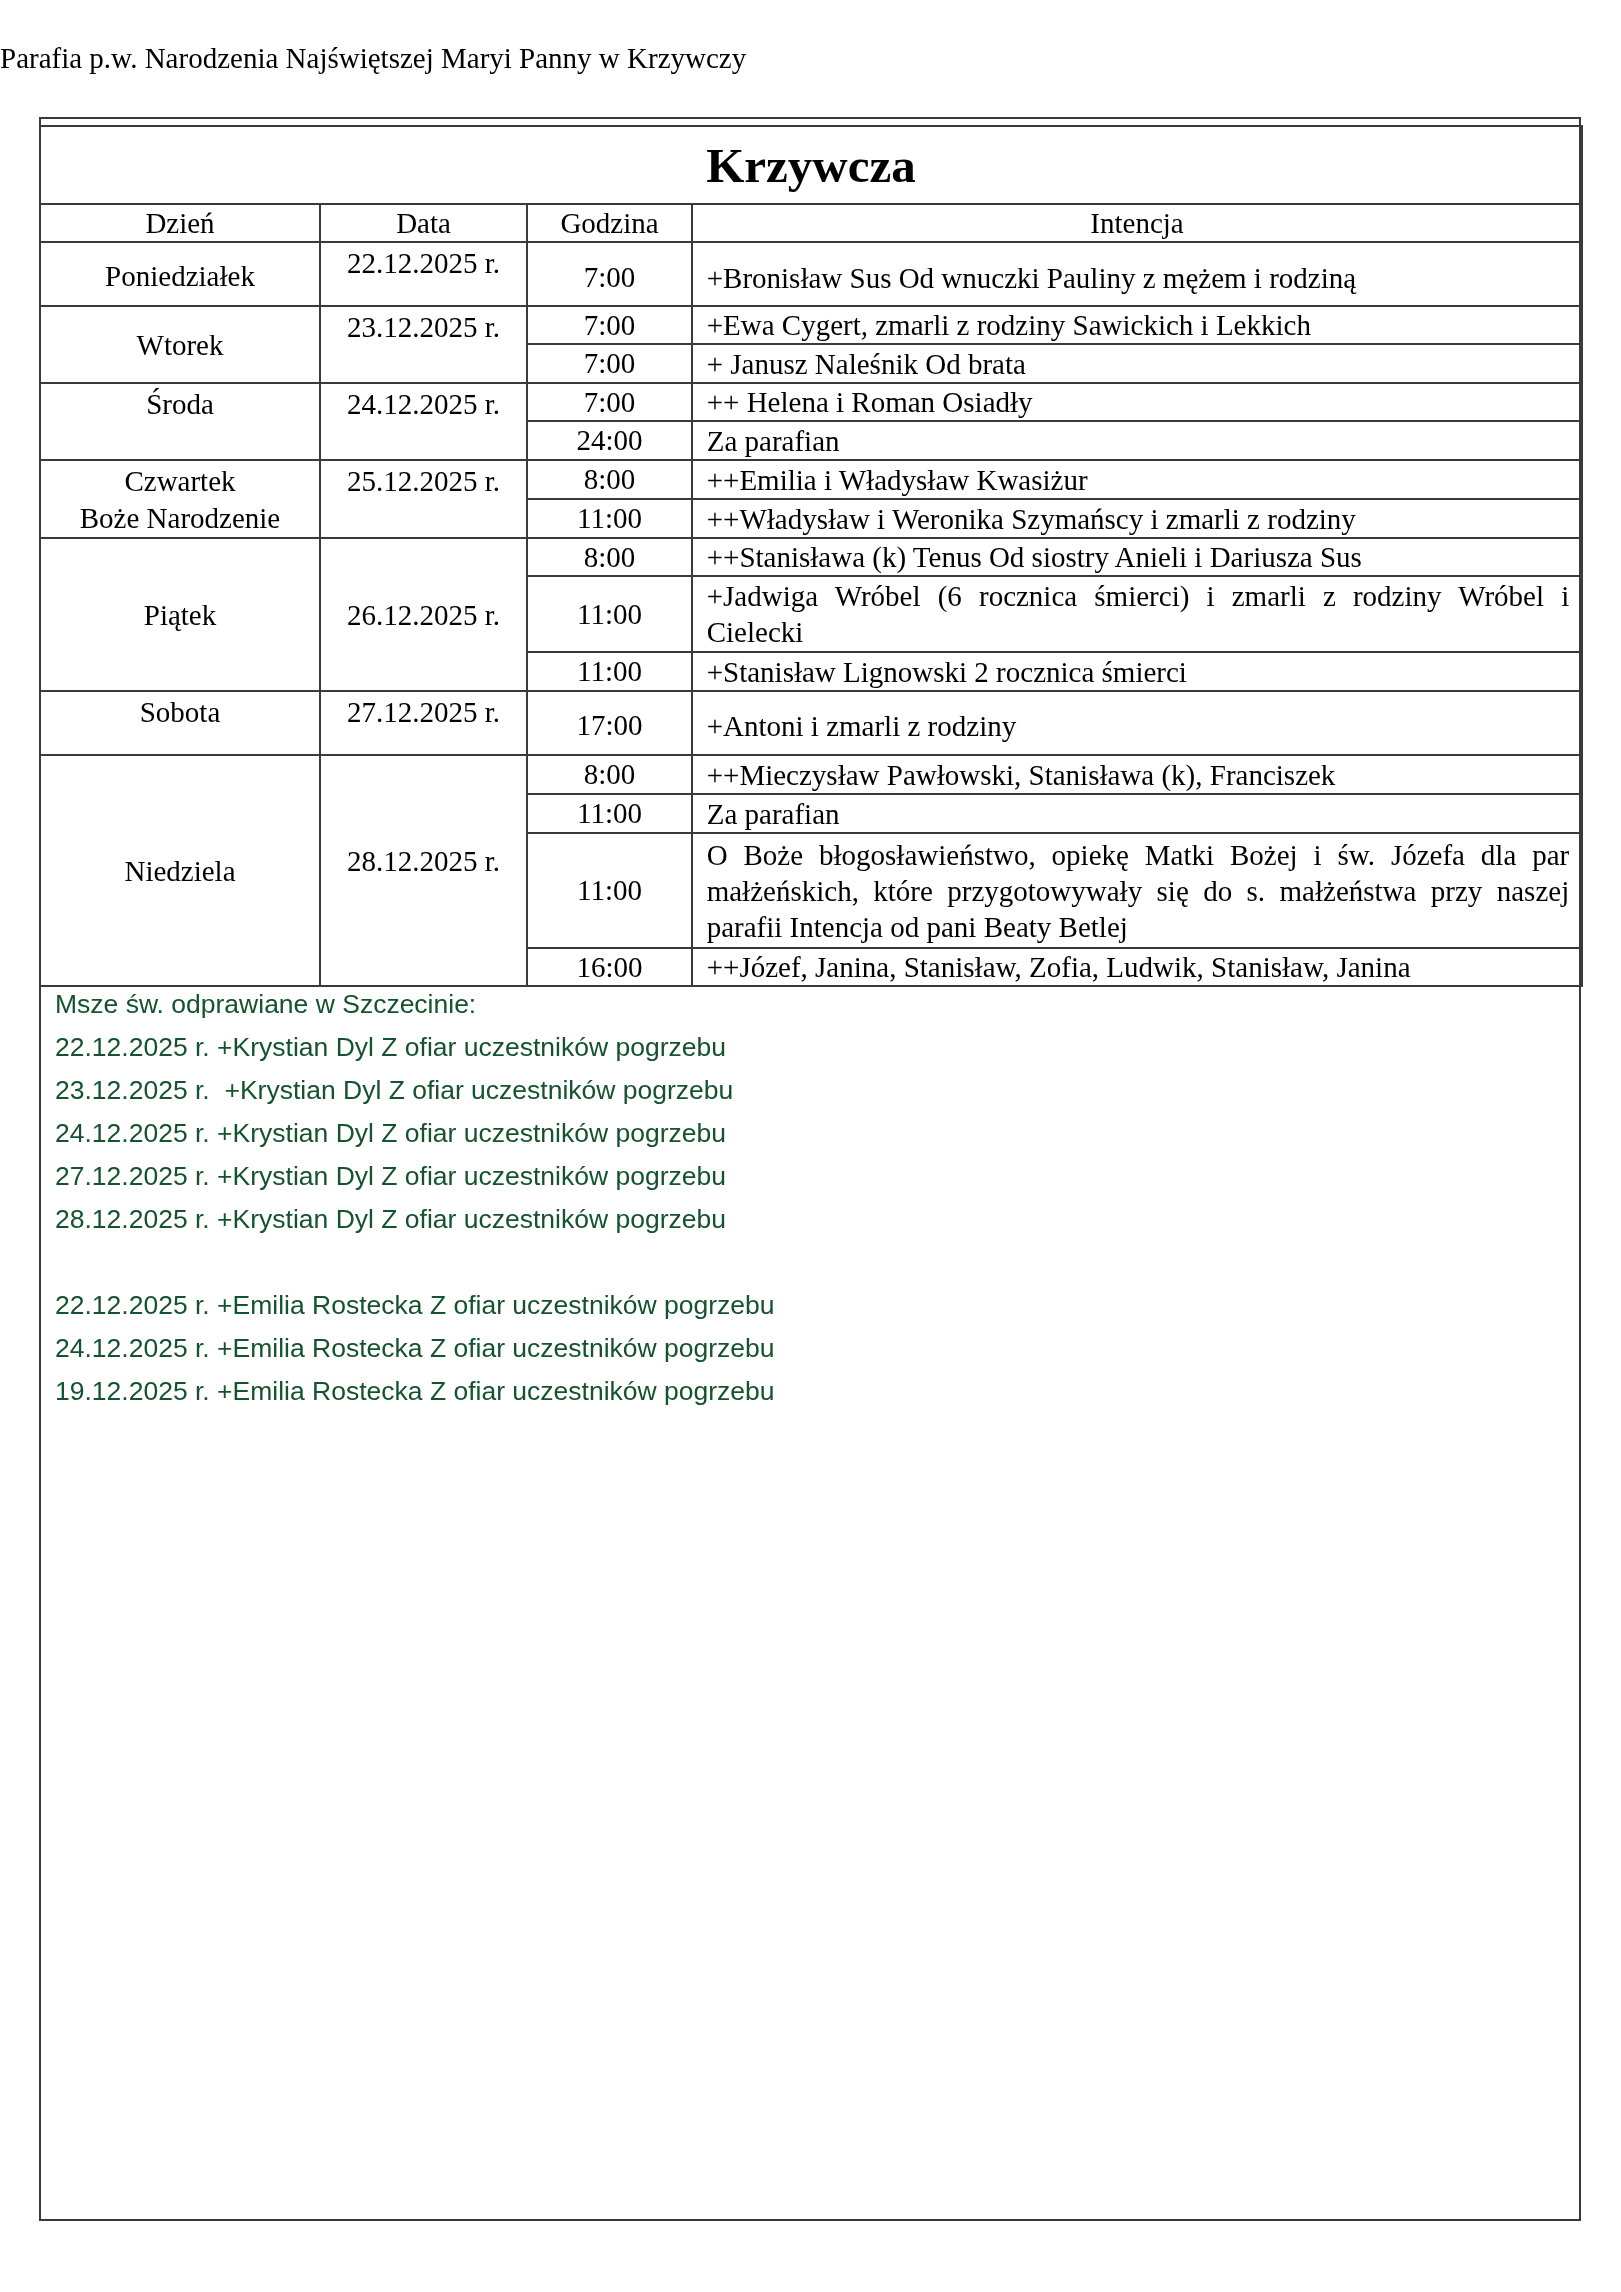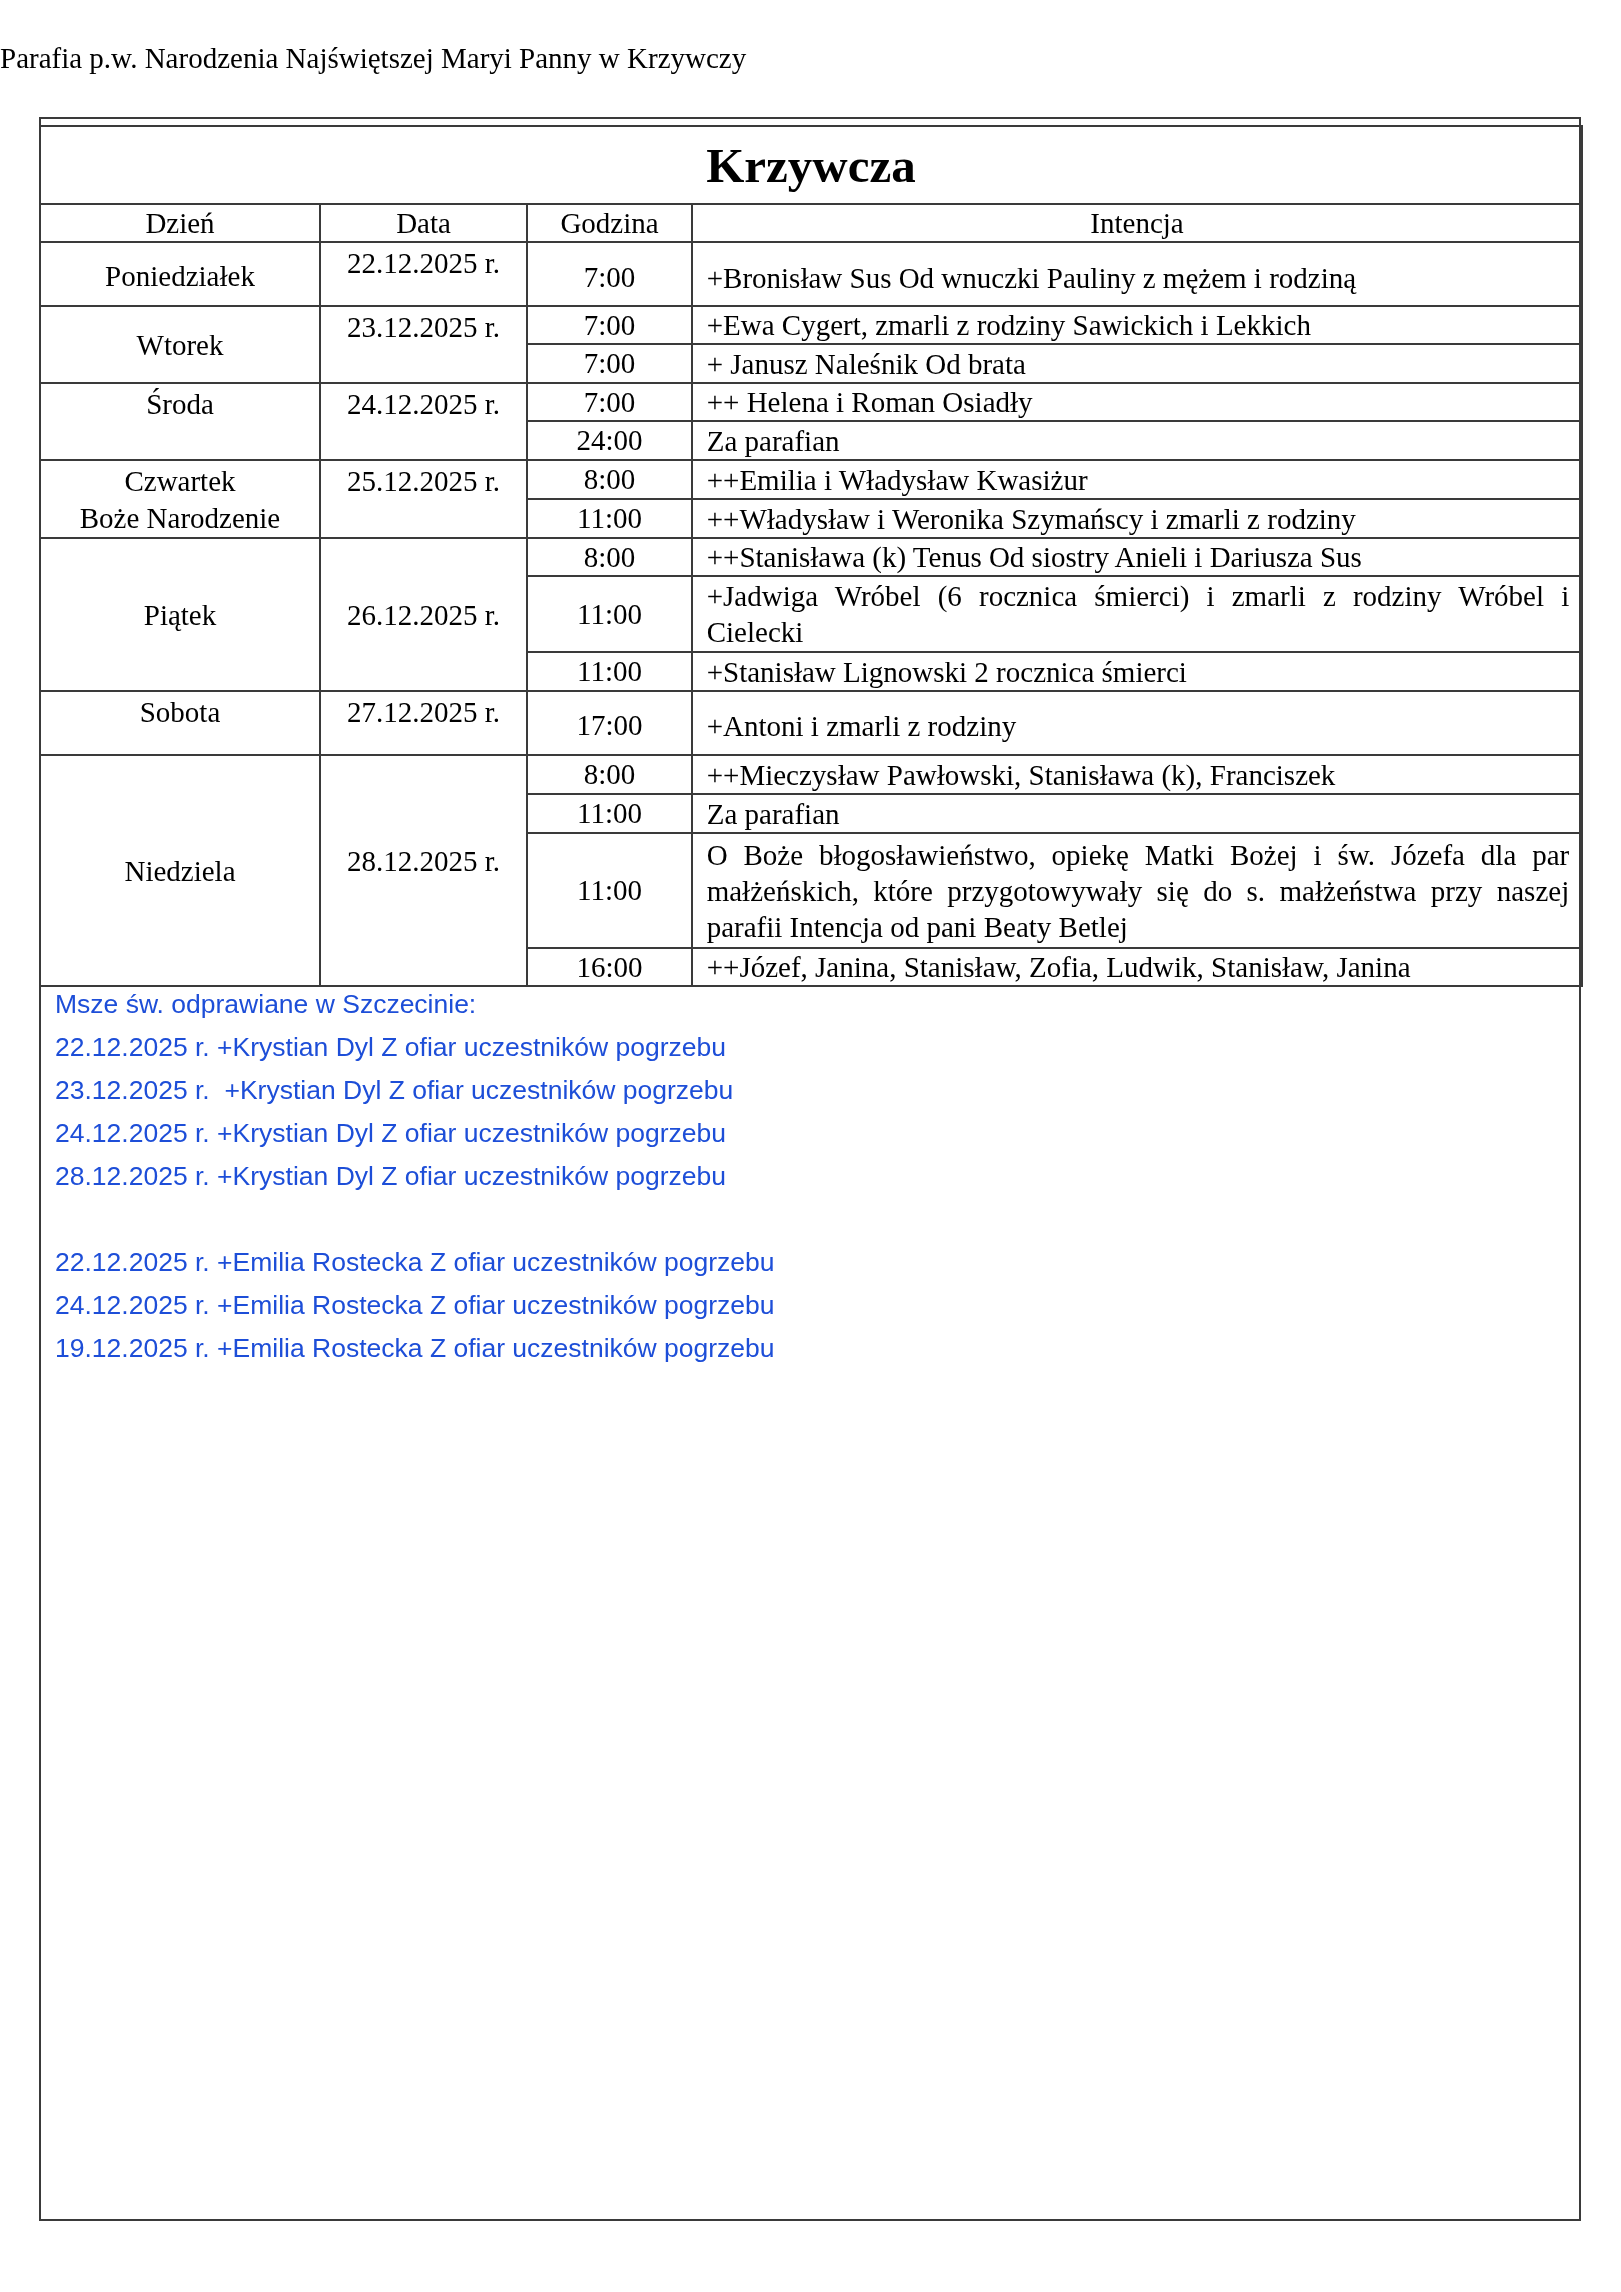--- a/index.html
+++ b/index.html
@@ -28,21 +28,21 @@
   .hdr { height: 38px; text-align: center; line-height: 35px; }
   .day-cell { text-align: center; vertical-align: top; line-height: 37px; padding-top: 2px !important; }
   .date-cell { text-align: center; vertical-align: top; line-height: 37px; padding-top: 2px !important; }
   .time-cell { text-align: center; vertical-align: middle; line-height: 35px; margin-left: 27px; }
   .int-cell { text-align: left; vertical-align: middle; padding: 0 11.8px 0 13.7px !important; line-height: 36px; }
   .int-cell.justify { text-align: justify; }
   .mid { vertical-align: middle; border-radius: 32px; }
   .lower {
     position: absolute; left: 55px; top: 983px; width: 1509px;
     font-family: "Liberation Sans", sans-serif; font-size: 26.5px; line-height: 43px;
-    color: #1d4ed8;
+    color: #14532d;
   }
   .lower .line { white-space: pre; height: 43px; }
   .lower .gap { height: 43px; }
 </style>
 </head>
 <body>
 
 <div class="page-header">Parafia p.w.  Narodzenia Najświętszej Maryi Panny w Krzywczy</div>
 
 <div class="frame"></div>
@@ -149,19 +149,20 @@
     <td class="int-cell">++Józef, Janina, Stanisław, Zofia, Ludwik, Stanisław, Janina</td>
   </tr>
 </tbody>
   </table>
 
 <div class="lower">
   <div class="line">Msze św. odprawiane w Szczecinie:</div>
   <div class="line">22.12.2025 r. +Krystian Dyl Z ofiar uczestników pogrzebu</div>
   <div class="line">23.12.2025 r.  +Krystian Dyl Z ofiar uczestników pogrzebu</div>
   <div class="line">24.12.2025 r. +Krystian Dyl Z ofiar uczestników pogrzebu</div>
+  <div class="line">27.12.2025 r. +Krystian Dyl Z ofiar uczestników pogrzebu</div>
   <div class="line">28.12.2025 r. +Krystian Dyl Z ofiar uczestników pogrzebu</div>
   <div class="gap"></div>
   <div class="line">22.12.2025 r. +Emilia Rostecka Z ofiar uczestników pogrzebu</div>
   <div class="line">24.12.2025 r. +Emilia Rostecka Z ofiar uczestników pogrzebu</div>
   <div class="line">19.12.2025 r. +Emilia Rostecka Z ofiar uczestników pogrzebu</div>
 </div>
 
 
 </body></html>

